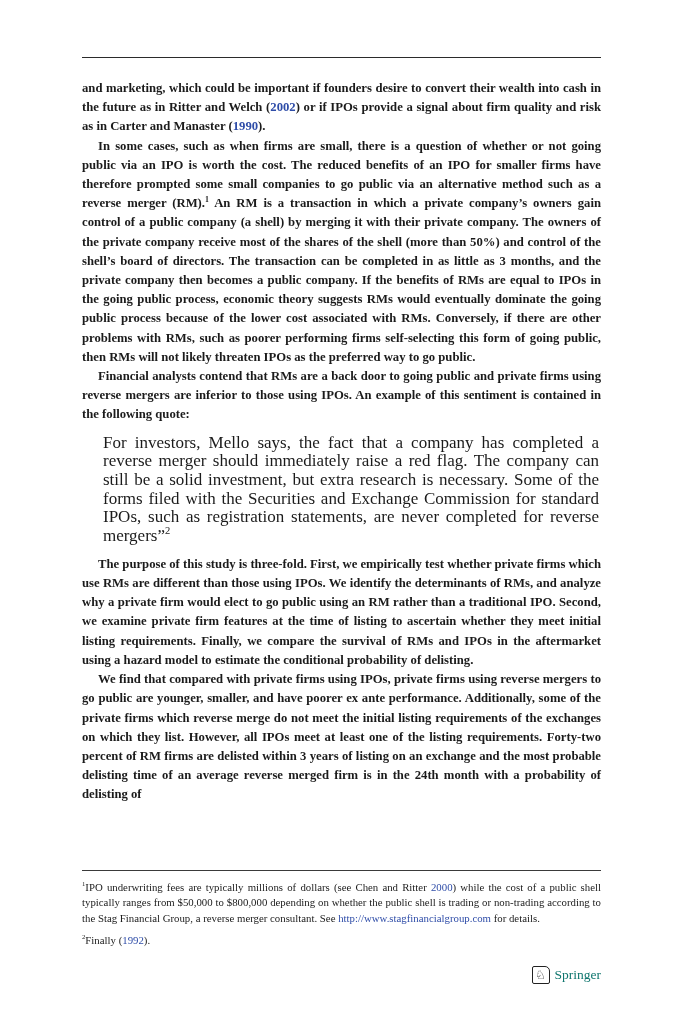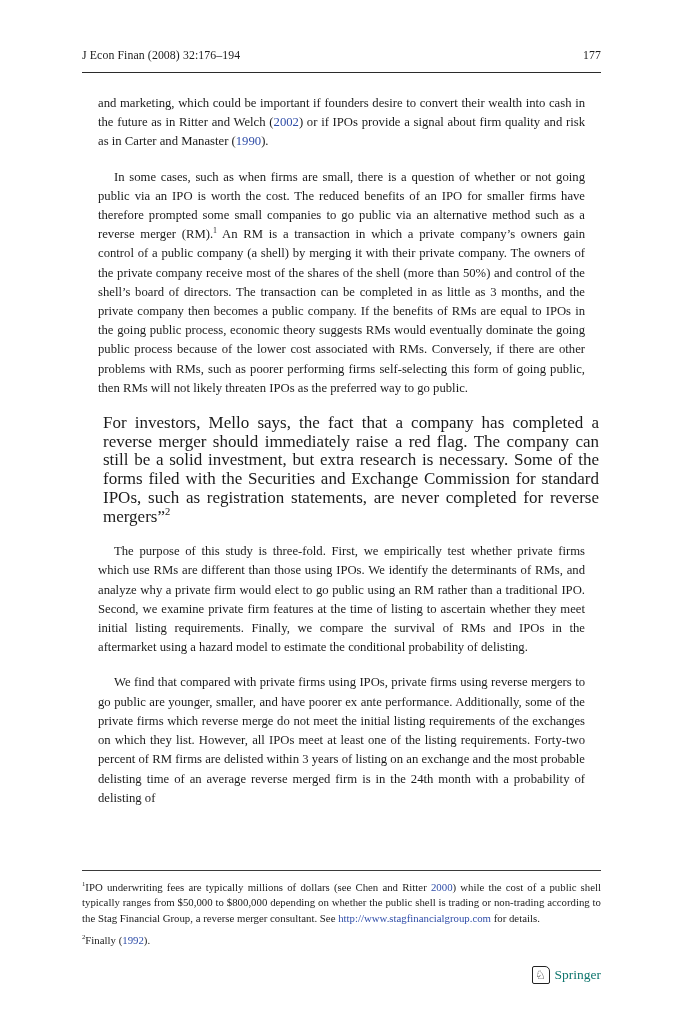--- a/index.html
+++ b/index.html
@@ -27,21 +27,21 @@
   .header-rule {
     border-bottom: 1.2px solid #2b2b2b;
     margin-top: 9px;
   }
   .article-body {
     margin-top: 21px;
     font-size: 12.7px;
     line-height: 19.2px;
     text-align: justify;
   }
-  .article-body p { margin: 16px; text-indent: 16px; }
+  .article-body p { margin: 0; text-indent: 16px; font-weight: bold; }
   .article-body p.noindent { text-indent: 0; }
   blockquote {
     margin: 9px 2px 9px 21px;
     font-size: 17px;
     line-height: 18.7px;
     text-align: justify;
   }
   sup { font-size: 0.62em; line-height: 0; vertical-align: super; }
   .link { color: #2f4da8; }
   .footnote-area {
@@ -84,29 +84,26 @@
   .pubname {
     font-size: 13.5px;
     color: #0f766e;
   }
 </style>
 </head>
 <body>
 
 <div class="page">
   <div class="inner">
-    <div class="header">
-      <span>J Econ Finan (2008) 32:176–194</span>
-      <span>177</span>
-    </div>
     <div class="header-rule"></div>
 
     <div class="article-body">
       <p class="noindent"><span>and marketing, which could be important if founders desire to convert their wealth into cash in the future as in Ritter and Welch (</span><span class="link">2002</span><span>) or if IPOs provide a signal about firm quality and risk as in Carter and Manaster (</span><span class="link">1990</span><span>).</span></p>
       <p><span>In some cases, such as when firms are small, there is a question of whether or not going public via an IPO is worth the cost. The reduced benefits of an IPO for smaller firms have therefore prompted some small companies to go public via an alternative method such as a reverse merger (RM).</span><sup>1</sup><span> An RM is a transaction in which a private company’s owners gain control of a public company (a shell) by merging it with their private company. The owners of the private company receive most of the shares of the shell (more than 50%) and control of the shell’s board of directors. The transaction can be completed in as little as 3 months, and the private company then becomes a public company. If the benefits of RMs are equal to IPOs in the going public process, economic theory suggests RMs would eventually dominate the going public process because of the lower cost associated with RMs. Conversely, if there are other problems with RMs, such as poorer performing firms self-selecting this form of going public, then RMs will not likely threaten IPOs as the preferred way to go public.</span></p>
+      <p><span>Financial analysts contend that RMs are a back door to going public and private firms using reverse mergers are inferior to those using IPOs. An example of this sentiment is contained in the following quote:</span></p>
       <blockquote><span>For investors, Mello says, the fact that a company has completed a reverse merger should immediately raise a red flag. The company can still be a solid investment, but extra research is necessary. Some of the forms filed with the Securities and Exchange Commission for standard IPOs, such as registration statements, are never completed for reverse mergers”</span><sup>2</sup></blockquote>
       <p><span>The purpose of this study is three-fold. First, we empirically test whether private firms which use RMs are different than those using IPOs. We identify the determinants of RMs, and analyze why a private firm would elect to go public using an RM rather than a traditional IPO. Second, we examine private firm features at the time of listing to ascertain whether they meet initial listing requirements. Finally, we compare the survival of RMs and IPOs in the aftermarket using a hazard model to estimate the conditional probability of delisting.</span></p>
       <p><span>We find that compared with private firms using IPOs, private firms using reverse mergers to go public are younger, smaller, and have poorer ex ante performance. Additionally, some of the private firms which reverse merge do not meet the initial listing requirements of the exchanges on which they list. However, all IPOs meet at least one of the listing requirements. Forty-two percent of RM firms are delisted within 3 years of listing on an exchange and the most probable delisting time of an average reverse merged firm is in the 24th month with a probability of delisting of</span></p>
     </div>
   </div>
 
   <div class="footnote-area">
     <div class="footnote-rule"></div>
     <p class="footnote"><sup>1</sup><span>IPO underwriting fees are typically millions of dollars (see Chen and Ritter </span><span class="link">2000</span><span>) while the cost of a public shell typically ranges from $50,000 to $800,000 depending on whether the public shell is trading or non-trading according to the Stag Financial Group, a reverse merger consultant. See </span><span class="link">http://www.stagfinancialgroup.com</span><span> for details.</span></p>
     <p class="footnote"><sup>2</sup><span>Finally (</span><span class="link">1992</span><span>).</span></p>

